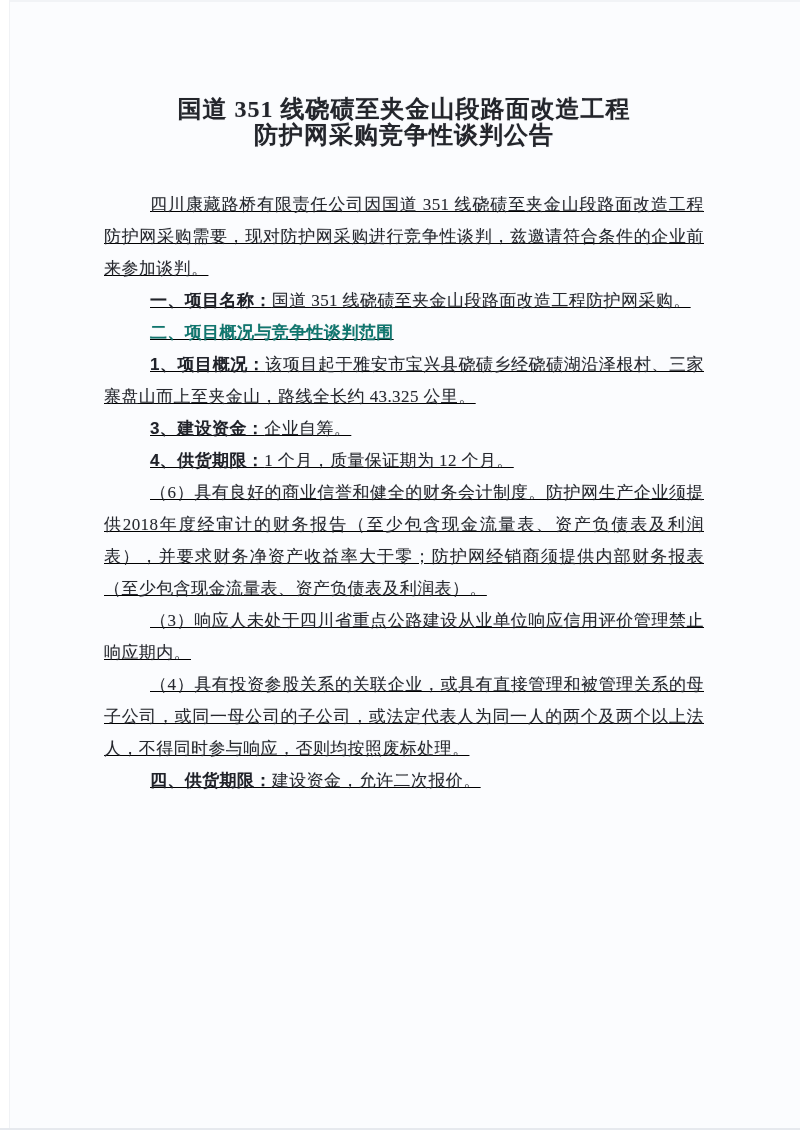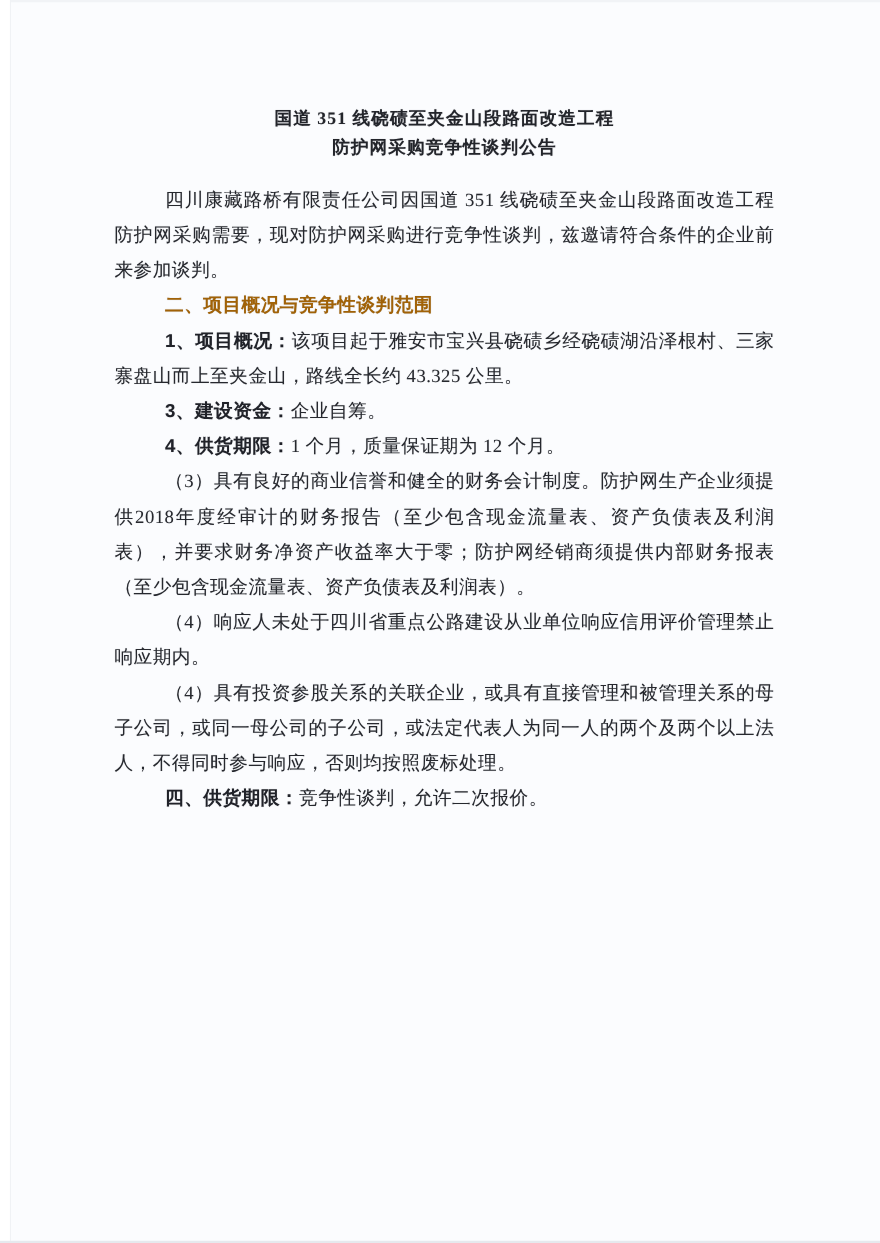--- a/index.html
+++ b/index.html
@@ -32,51 +32,52 @@
     position:absolute;
     left:104px;top:0;
     width:600px;
   }
   .title-block{
     margin-top:96px;
     text-align:center;
   }
   .title-line{
     margin:0;
-    font-size:16px;
+    font-size:24px;
     line-height:26px;
     font-weight:bold;
     color:#23252b;
     letter-spacing:1px;
     text-shadow:0 0 1px rgba(35,37,43,.28);
   }
   .title-line + .title-line{ }
   .body-block{
-    margin-top:18px;
+    margin-top:41px;
+    text-decoration:underline;
   }
   .para{
     margin:0;
     font-size:17px;
     line-height:32px;
     color:#26282e;
     text-align:justify;
     text-justify:inter-ideograph;
     letter-spacing:.4px;
     text-shadow:0 0 1px rgba(38,40,46,.22);
   }
   .indent{ text-indent:46px; }
   .lbl{
     font-weight:bold;
     font-family:"Liberation Sans","DejaVu Sans",sans-serif;
     color:#202229;
   }
   .heading{
     font-weight:bold;
     font-family:"Liberation Sans","DejaVu Sans",sans-serif;
-    color:#a16207;
+    color:#0f766e;
   }
   .bold-inline{
     font-weight:bold;
     font-family:"Liberation Sans","DejaVu Sans",sans-serif;
   }
 </style>
 </head>
 <body>
 
 <div class="scan-page">
@@ -88,37 +89,38 @@
 
     <div class="title-block">
       <p class="title-line">国道 351 线硗碛至夹金山段路面改造工程</p>
       <p class="title-line">防护网采购竞争性谈判公告</p>
     </div>
 
     <div class="body-block">
 
       <p class="para indent">四川康藏路桥有限责任公司因国道 351 线硗碛至夹金山段路面改造工程防护网采购需要，现对防护网采购进行竞争性谈判，兹邀请符合条件的企业前来参加谈判。</p>
 
+      <p class="para indent"><span class="lbl">一、项目名称：</span><span>国道 351 线硗碛至夹金山段路面改造工程防护网采购。</span></p>
 
       <p class="para indent heading">二、项目概况与竞争性谈判范围</p>
 
       <p class="para indent"><span class="lbl">1、项目概况：</span><span>该项目起于雅安市宝兴县硗碛乡经硗碛湖沿泽根村、三家寨盘山而上至夹金山，路线全长约 43.325 公里。</span></p>
 
 
       <p class="para indent"><span class="lbl">3、建设资金：</span><span>企业自筹。</span></p>
 
       <p class="para indent"><span class="lbl">4、供货期限：</span><span>1 个月，质量保证期为 12 个月。</span></p>
 
 
 
 
-      <p class="para indent">（3）具有良好的商业信誉和健全的财务会计制度。防护网生产企业须提供2018年度经审计的财务报告（至少包含现金流量表、资产负债表及利润表），并要求财务净资产收益率大于零；防护网经销商须提供内部财务报表（至少包含现金流量表、资产负债表及利润表）。</p>
+      <p class="para indent">（6）具有良好的商业信誉和健全的财务会计制度。防护网生产企业须提供2018年度经审计的财务报告（至少包含现金流量表、资产负债表及利润表），并要求财务净资产收益率大于零；防护网经销商须提供内部财务报表（至少包含现金流量表、资产负债表及利润表）。</p>
 
-      <p class="para indent">（4）响应人未处于四川省重点公路建设从业单位响应信用评价管理禁止响应期内。</p>
+      <p class="para indent">（3）响应人未处于四川省重点公路建设从业单位响应信用评价管理禁止响应期内。</p>
 
       <p class="para indent">（4）具有投资参股关系的关联企业，或具有直接管理和被管理关系的母子公司，或同一母公司的子公司，或法定代表人为同一人的两个及两个以上法人，不得同时参与响应，否则均按照废标处理。</p>
 
 
-      <p class="para indent"><span class="lbl">四、供货期限：</span><span>竞争性谈判，允许二次报价。</span></p>
+      <p class="para indent"><span class="lbl">四、供货期限：</span><span>建设资金，允许二次报价。</span></p>
 
     </div>
   </div>
 </div>
 
 </body></html>

